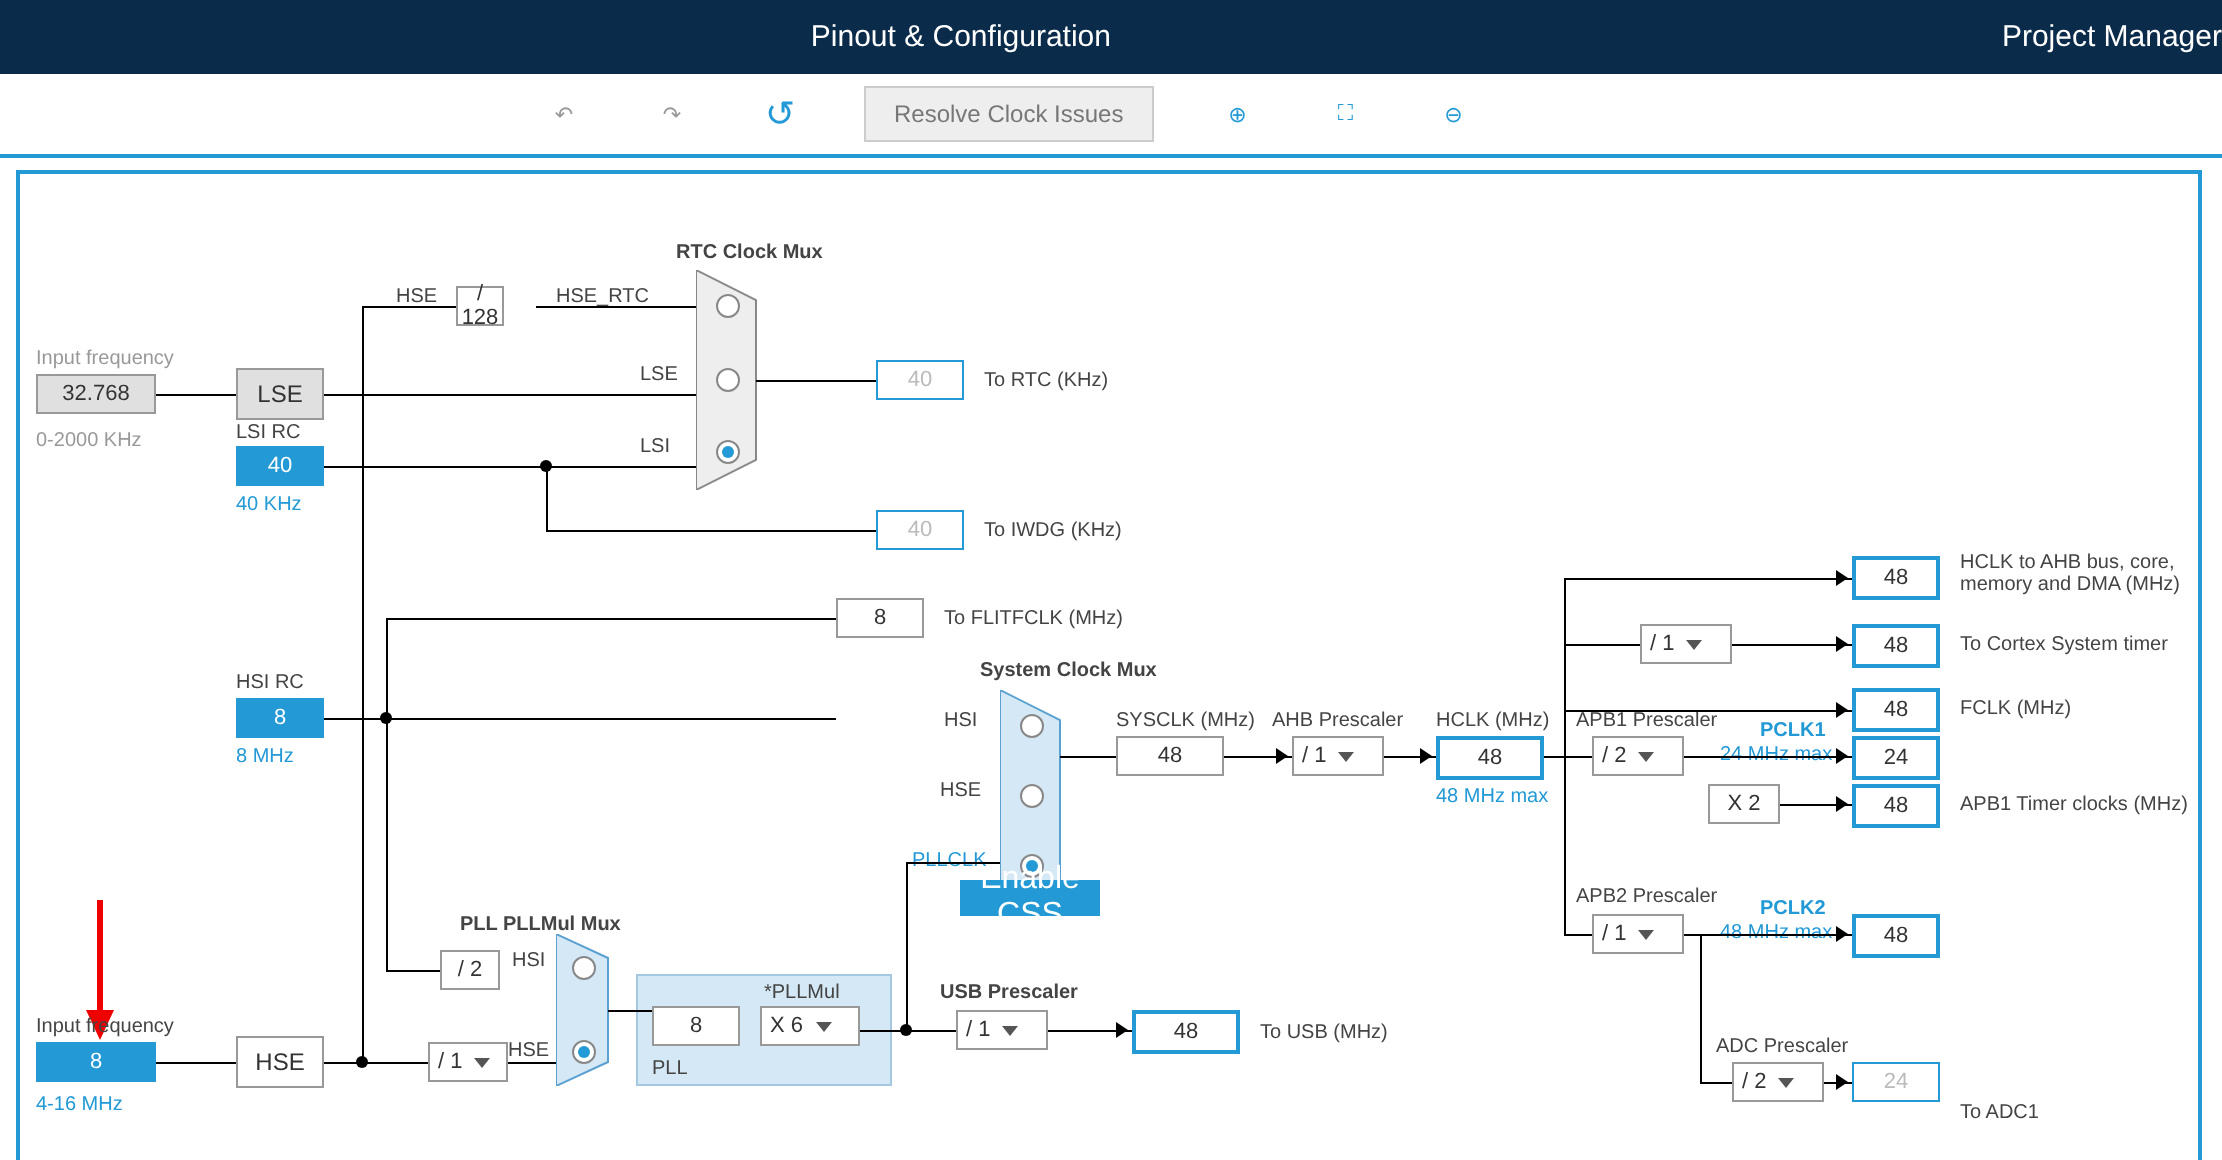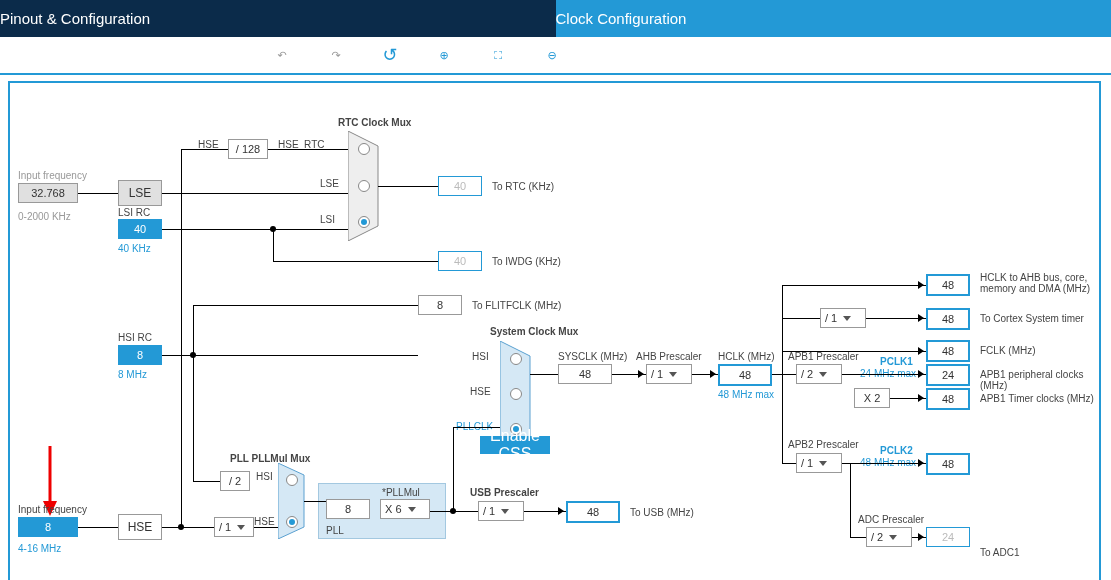--- a/index.html
+++ b/index.html
@@ -1,18 +1,18 @@
 <!DOCTYPE html>
 <html><head>
 <meta charset="utf-8">
 <style>
 * { box-sizing: border-box; margin: 0; padding: 0; }
 body { font-family: Arial, sans-serif; font-size: 11px; color: #333; background: #fff; width: 1111px; }
 .tabs { display: flex; background: #0b2b4a; }
-.tab { flex: 1; padding: 10px 0; text-align: left; color: #fff; font-size: 15px; cursor: pointer; }
+.tab { flex: 1; padding: 10px 0; text-align: right; color: #fff; font-size: 15px; cursor: pointer; }
 .tab.active { background: #2399d6; }
 .toolbar { display: flex; align-items: center; gap: 30px; padding: 6px 0 6px 270px; border-bottom: 2px solid #2399d6; }
 .tbtn { width: 24px; height: 24px; display: flex; align-items: center; justify-content: center; color: #999; cursor: pointer; }
 .tbtn.blue { color: #2399d6; }
 .resolve { background: #eee; border: 1px solid #ccc; padding: 6px 14px; color: #777; font-size: 12px; cursor: pointer; }
 .canvas { position: relative; width: 1093px; height: 505px; margin: 6px 8px; border: 2px solid #2399d6; overflow: hidden; }
 .lbl { position: absolute; font-size: 10px; color: #444; }
 .lblg { color: #999; }
 .lblb { color: #2399d6; }
 .lblbold { font-weight: bold; }
@@ -33,27 +33,28 @@
 .hline { position: absolute; height: 1px; background: #000; }
 .vline { position: absolute; width: 1px; background: #000; }
 .arrow-r { position: absolute; width: 0; height: 0; border-top: 4px solid transparent; border-bottom: 4px solid transparent; border-left: 6px solid #000; }
 .arrow-red { position: absolute; }
 </style>
 </head>
 <body>
 
 <div class="tabs">
   <div class="tab">Pinout &amp; Configuration</div>
-  <div class="tab active">Clock Configuration</div>
+  <div class="tab">Project Manager</div>
 </div>
 
 <div class="toolbar">
   <div class="tbtn">↶</div>
   <div class="tbtn">↷</div>
   <div class="tbtn blue" style="font-size:18px">↺</div>
+  <button class="resolve">Resolve Clock Issues</button>
   <div class="tbtn blue">⊕</div>
   <div class="tbtn blue">⛶</div>
   <div class="tbtn blue">⊖</div>
 </div>
 
 <div class="canvas">
 
   <div class="arrow-red" style="left:30px;top:358px">
     <svg width="20" height="80">
         <line x1="10" y1="5" x2="10" y2="65" stroke="#e00" stroke-width="3"></line>
@@ -73,21 +74,21 @@
   <div class="lbl" style="left:108px;top:249px">HSI RC</div>
   <div class="box fill-blue" style="left:108px;top:262px;width:44px;height:20px">8</div>
   <div class="lbl lblb" style="left:108px;top:286px">8 MHz</div>
 
   <div class="lbl" style="left:8px;top:421px">Input frequency</div>
   <div class="box fill-blue" style="left:8px;top:434px;width:60px;height:20px">8</div>
   <div class="lbl lblb" style="left:8px;top:460px">4-16 MHz</div>
   <div class="box" style="left:108px;top:431px;width:44px;height:26px;font-size:12px">HSE</div>
 
   <div class="lbl" style="left:188px;top:56px">HSE</div>
-  <div class="box" style="left:218px;top:56px;width:40px;height:20px">/ 128</div>
+  <div class="box" style="left:218px;top:56px;width:24px;height:20px">/ 128</div>
   <div class="lbl" style="left:268px;top:56px">HSE_RTC</div>
 
   <div class="lbl lblbold" style="left:328px;top:34px">RTC Clock Mux</div>
   <div class="mux" style="left:338px;top:48px">
     <svg width="40" height="110">
         <polygon points="0,0 30,15 30,95 0,110" fill="#eee" stroke="#888"></polygon>
       </svg>
   </div>
   <div class="radio" style="left:348px;top:60px"></div>
   <div class="radio" style="left:348px;top:97px"></div>
@@ -139,21 +140,20 @@
   <div class="lbl" style="left:970px;top:189px;width:115px">HCLK to AHB bus, core, memory and DMA (MHz)</div>
 
   <div class="drop" style="left:810px;top:225px;width:46px">/ 1</div>
   <div class="box tall" style="left:916px;top:225px;width:44px">48</div>
   <div class="lbl" style="left:970px;top:230px">To Cortex System timer</div>
 
   <div class="box tall" style="left:916px;top:257px;width:44px">48</div>
   <div class="lbl" style="left:970px;top:262px">FCLK (MHz)</div>
 
   <div class="box tall" style="left:916px;top:281px;width:44px">24</div>
-  <div class="lbl" style="left:970px;top:286px">APB1 peripheral clocks (MHz)</div>
 
   <div class="box tall" style="left:916px;top:305px;width:44px">48</div>
   <div class="lbl" style="left:970px;top:310px">APB1 Timer clocks (MHz)</div>
 
   <div class="lbl" style="left:778px;top:356px">APB2 Prescaler</div>
   <div class="drop" style="left:786px;top:370px;width:46px">/ 1</div>
   <div class="lbl lblb lblbold" style="left:870px;top:362px">PCLK2</div>
   <div class="lbl lblb" style="left:850px;top:374px">48 MHz max</div>
   <div class="box tall" style="left:916px;top:370px;width:44px">48</div>
 

